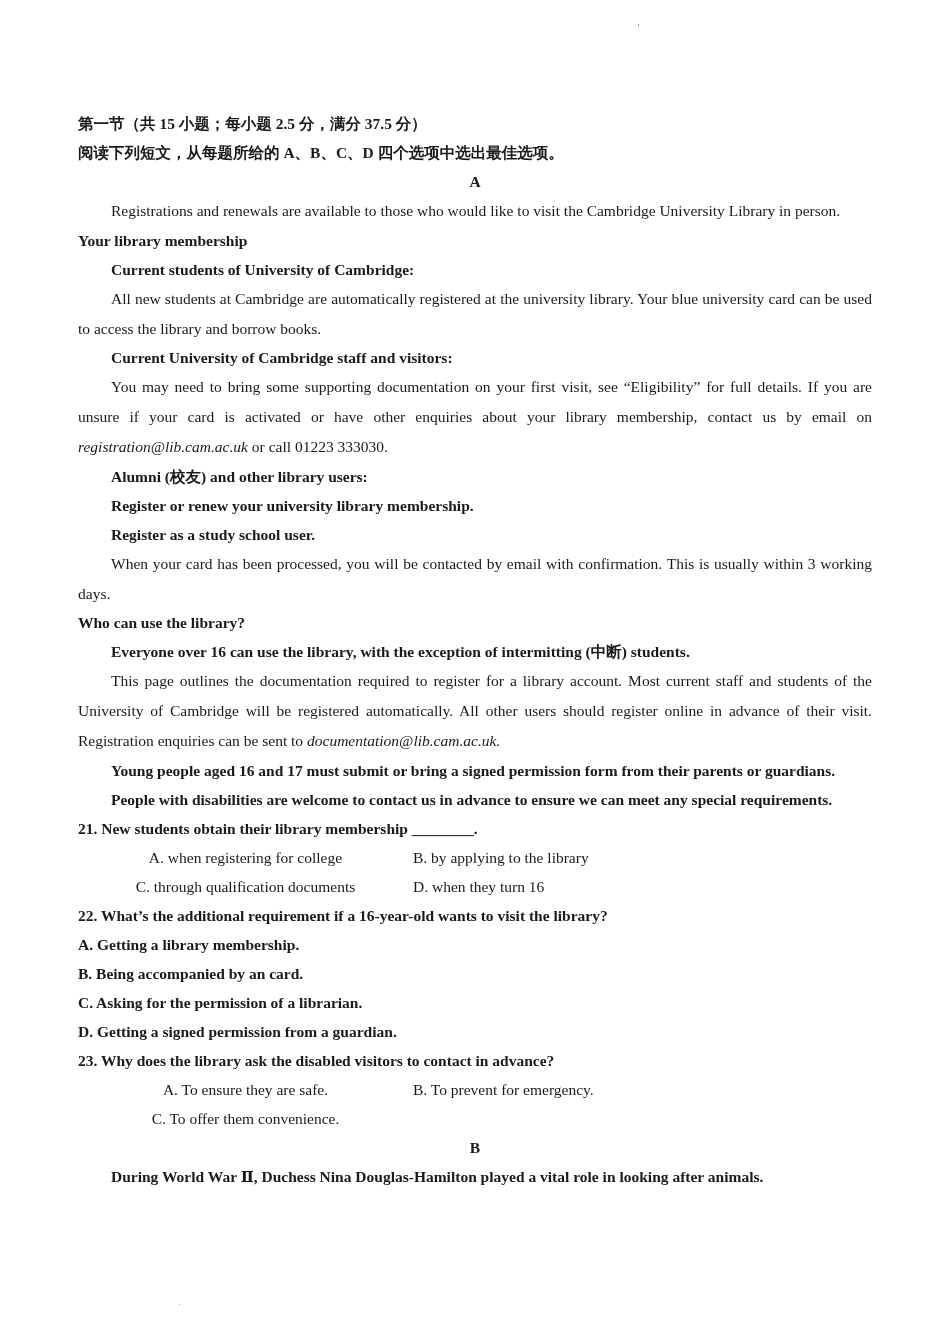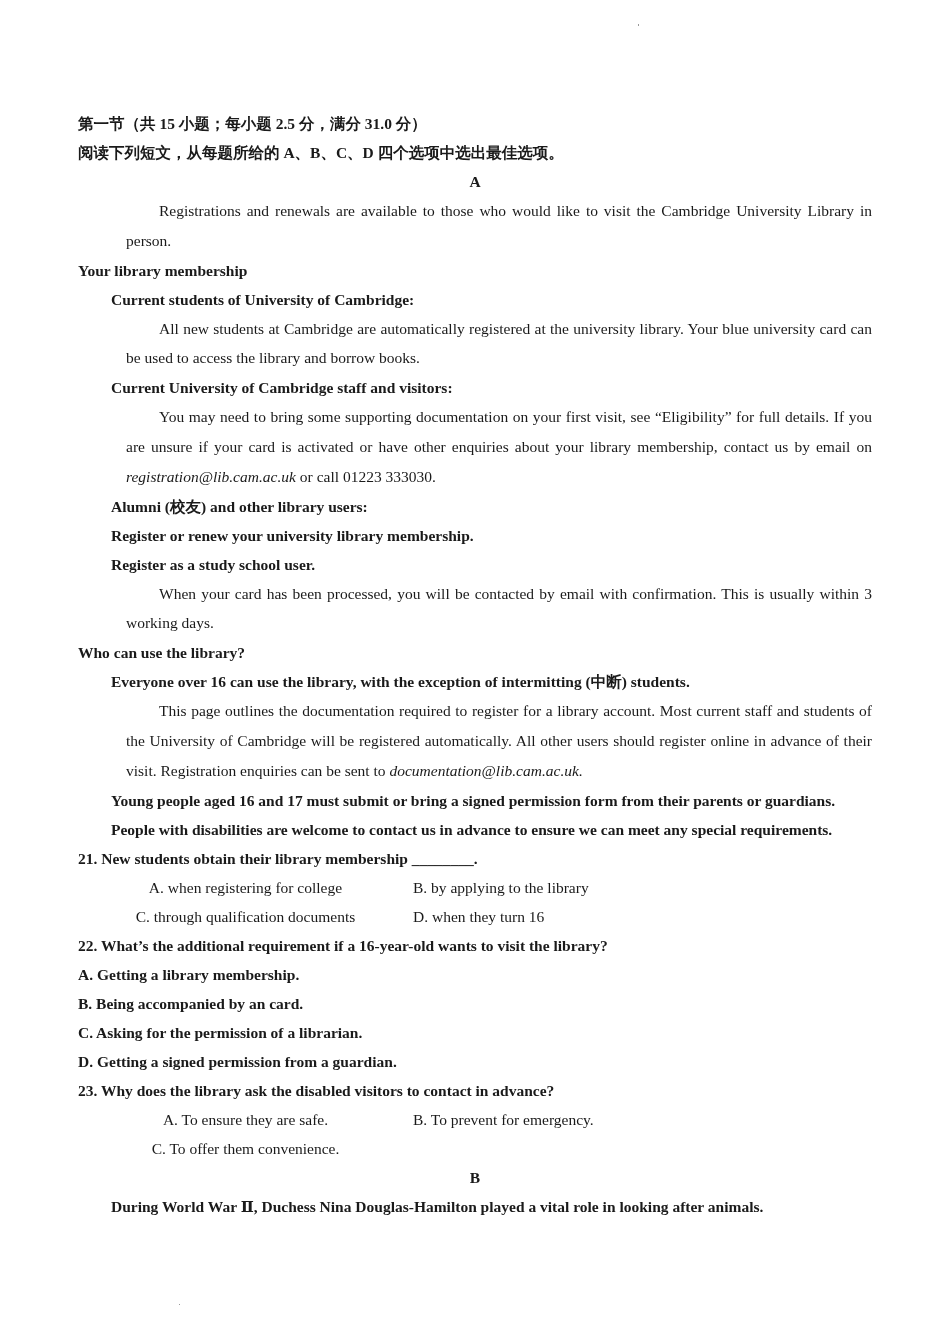--- a/index.html
+++ b/index.html
@@ -24,21 +24,20 @@
     }
     .line {
       line-height: 29px;
       white-space: nowrap;
       font-weight: bold;
     }
     .para {
       line-height: 29.8px;
       text-align: justify;
       text-align-last: left;
-      margin-left: 48px;
     }
     .indent { text-indent: 33px; }
     .bold { font-weight: bold; }
     .center { text-align: center; text-align-last: center; }
     .italic { font-style: italic; }
     .opts {
       display: flex;
       line-height: 29px;
       text-align: center;
     }
@@ -53,21 +52,21 @@
       background: #999;
     }
   </style>
 </head>
 <body>
 
 <div class="dot" style="left:638px; top:24px;"></div>
 <div class="dot" style="left:179px; top:1304px; height:1px;"></div>
 
 <div class="page">
-  <div class="line bold" style="line-height:28px;">第一节（共 15 小题；每小题 2.5 分，满分 31.0 分）</div>
+  <div class="line bold" style="line-height:28px;">第一节（共 15 小题；每小题 2.5 分，满分 37.5 分）</div>
   <div class="line">阅读下列短文，从每题所给的 A、B、C、D 四个选项中选出最佳选项。</div>
 
   <div class="line bold center">A</div>
 
   <div class="para indent">Registrations and renewals are available to those who would like to visit the Cambridge University Library in person.</div>
 
   <div class="line bold">Your library membership</div>
   <div class="line indent">Current students of University of Cambridge:</div>
   <div class="para indent">All new students at Cambridge are automatically registered at the university library. Your blue university card can be used to access the library and borrow books.</div>
 

